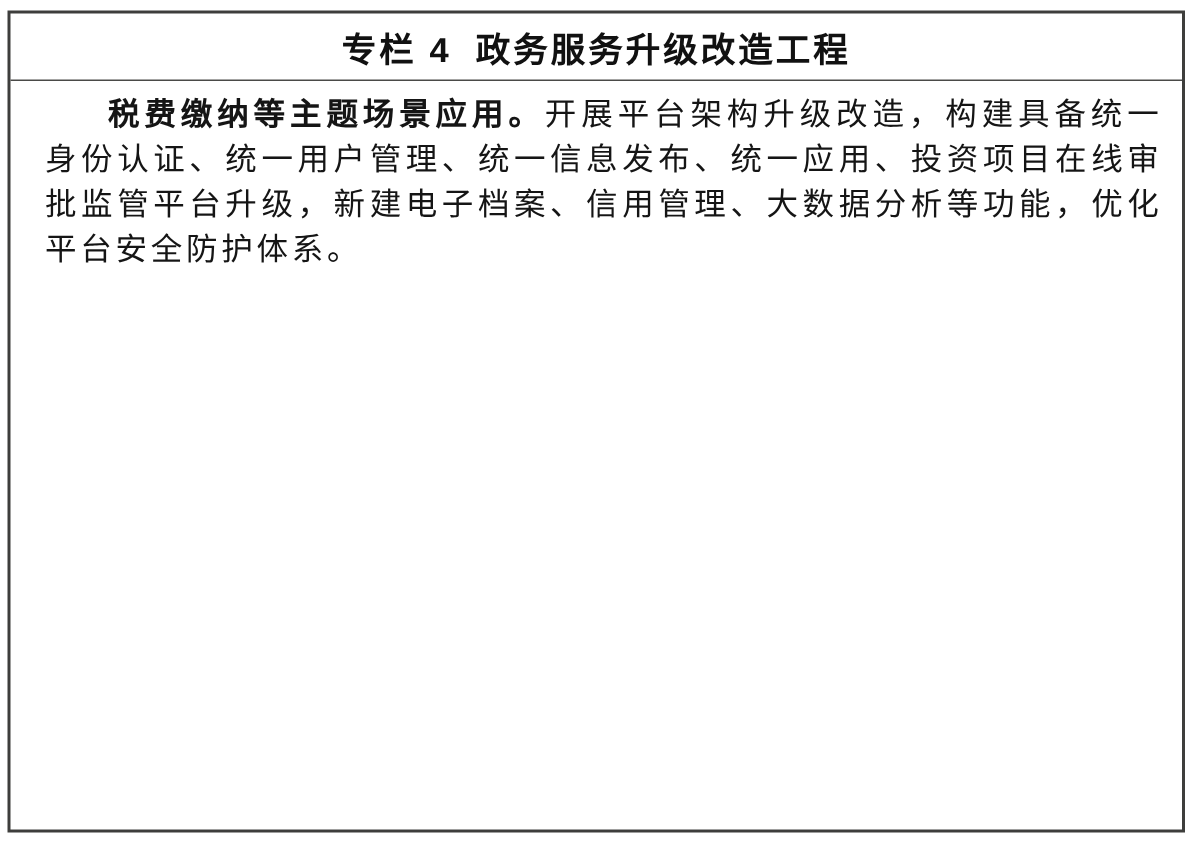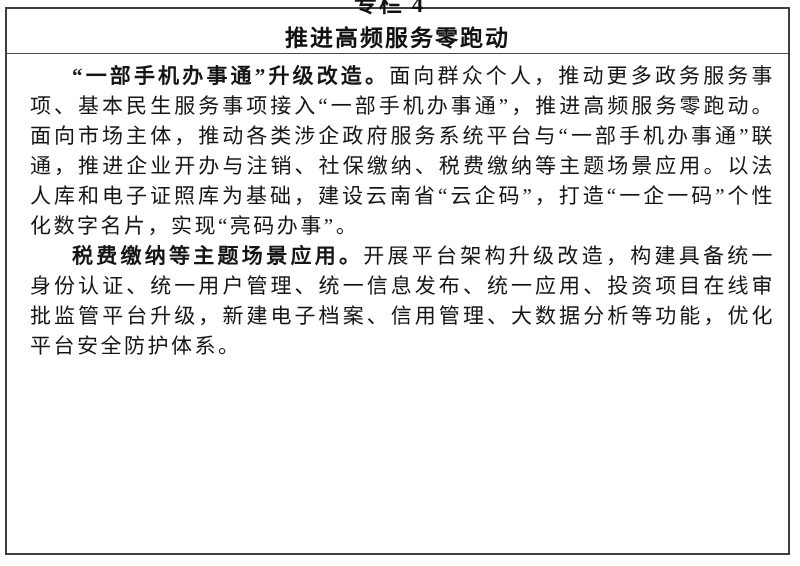--- a/index.html
+++ b/index.html
@@ -19,27 +19,26 @@
     left: 5px; top: 7px;
     width: 785px; height: 548px;
     border: 2px solid #3e3e3c;
     background: #ffffff;
   }
   .panel-header {
     height: 45px;
     border-bottom: 1px solid #4a4a48;
     display: flex;
     align-items: center;
-    justify-content: flex-end;
-    font-family: Liberation Serif, serif;
+    justify-content: center;
+    font-family: Liberation Sans, sans-serif;
     font-weight: 700;
     font-size: 23px;
     color: #111111;
     letter-spacing: 2px;
-    flex-direction: column;
   }
   .panel-header .column-label {
     margin-right: 16px;
   }
   .panel-body {
     padding: 7px 13px 0 23px;
     font-size: 21px;
     line-height: 30px;
     letter-spacing: 2.5px;
     color: #151515;
@@ -54,24 +53,21 @@
     font-weight: 700;
   }
 </style>
 </head>
 <body>
 
 <div class="page">
   <div class="panel">
     <div class="panel-header">
       <span class="column-label">专栏 4</span>
-      <span class="panel-title">推进高频服务零跑动</span>
+      <span class="panel-title">政务服务升级改造工程</span>
     </div>
     <div class="panel-body">
-      <p>
-        <span class="lead">“一部手机办事通”升级改造。</span><span>面向群众个人，推动更多政务服务事项、基本民生服务事项接入“一部手机办事通”，推进高频服务零跑动。面向市场主体，推动各类涉企政府服务系统平台与“一部手机办事通”联通，推进企业开办与注销、社保缴纳、税费缴纳等主题场景应用。以法人库和电子证照库为基础，建设云南省“云企码”，打造“一企一码”个性化数字名片，实现“亮码办事”。</span>
-      </p>
       <p>
         <span class="lead">税费缴纳等主题场景应用。</span><span>开展平台架构升级改造，构建具备统一身份认证、统一用户管理、统一信息发布、统一应用、投资项目在线审批监管平台升级，新建电子档案、信用管理、大数据分析等功能，优化平台安全防护体系。</span>
       </p>
     </div>
   </div>
 </div>
 
 </body></html>

